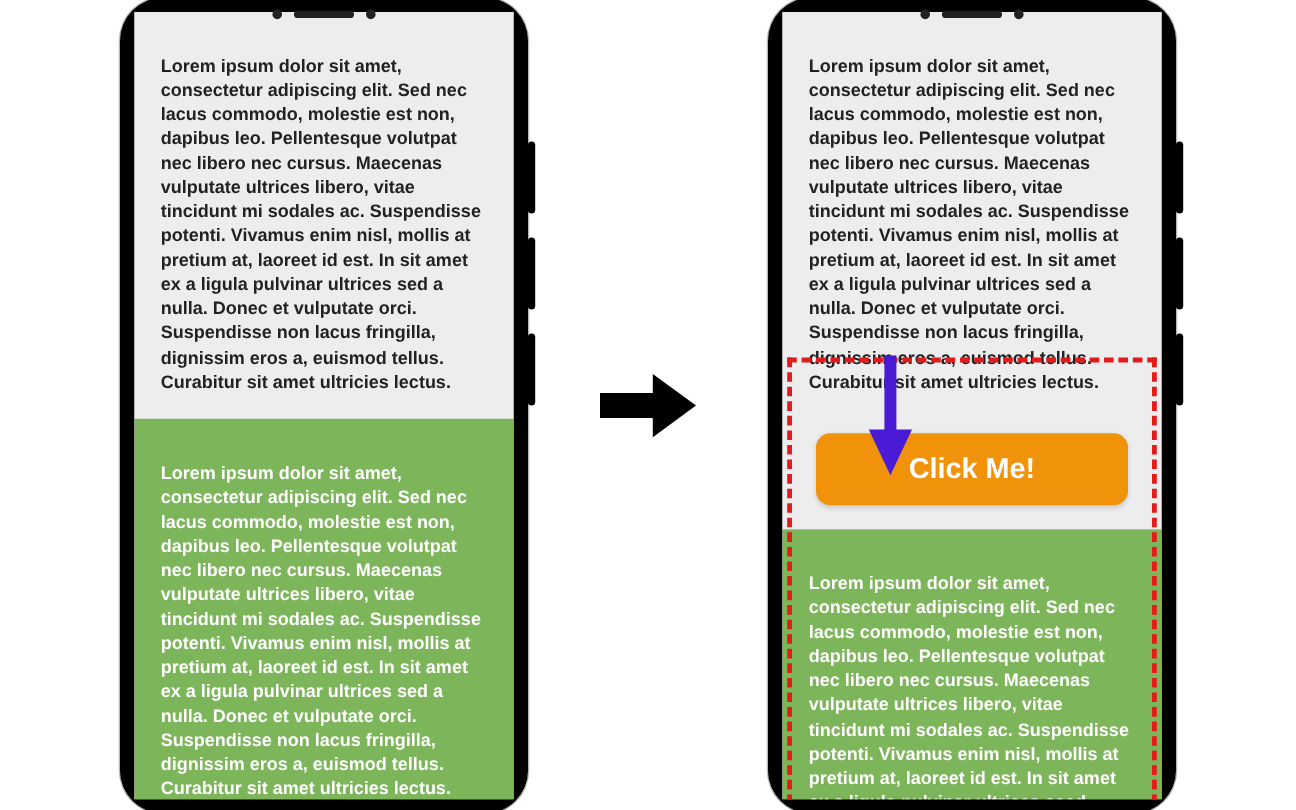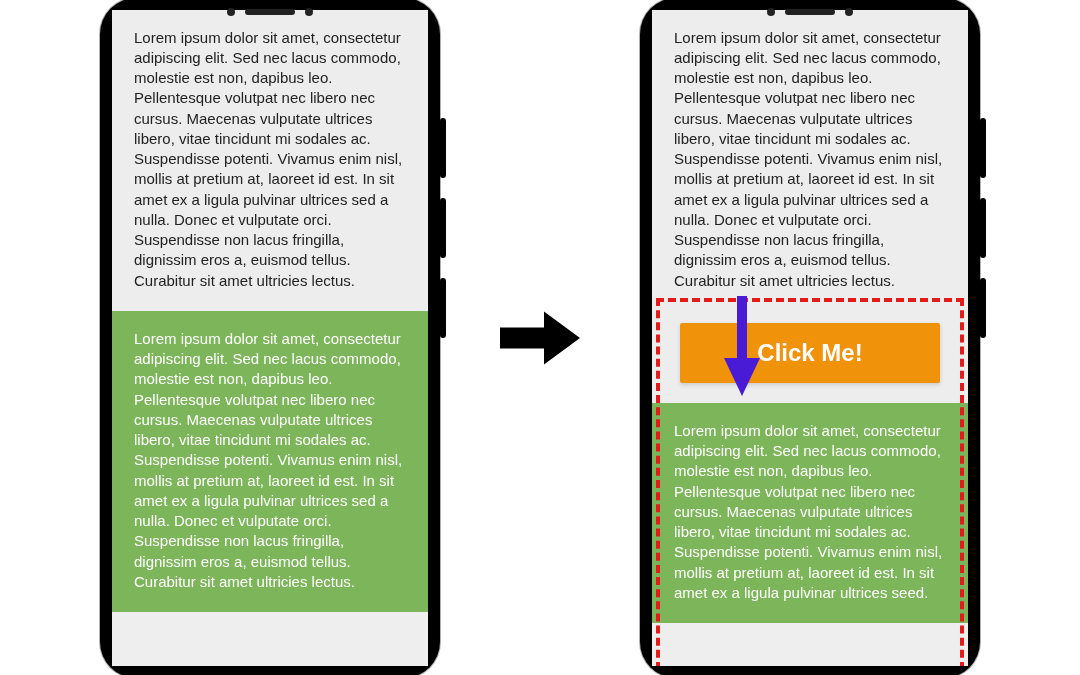--- a/index.html
+++ b/index.html
@@ -58,43 +58,44 @@
       overflow: hidden;
       border-radius: 0;
     }
     .content {
       position: absolute;
       inset: 0;
       display: flex;
       flex-direction: column;
     }
     .para {
-      padding: 18px 22px 20px 22px;
+      padding: 36px 22px 20px 22px;
       font-size: 15px;
       line-height: 1.35;
+      font-weight: bold;
     }
     .gray { background: #ededed; color: #222; }
     .green { background: #7db55a; color: #fff; }
     .green-short { background: #7db55a; color: #fff; }
     .ad-slot {
       background: #ededed;
       padding: 12px 18px 20px 18px;
       position: relative;
     }
     .ad-button {
       width: 260px;
       height: 60px;
       margin: 0 auto;
       background: #f1920b;
       color: #fff;
       text-align: center;
       line-height: 60px;
       font-size: 24px;
       font-weight: 700;
-      border-radius: 2px;
+      border-radius: 12px;
       cursor: pointer;
       box-shadow: 0 2px 4px rgba(0,0,0,.15);
     }
     
     .highlight-box {
       position: absolute;
       left: 4px;
       right: 4px;
       top: 288px;
       bottom: -4px;

